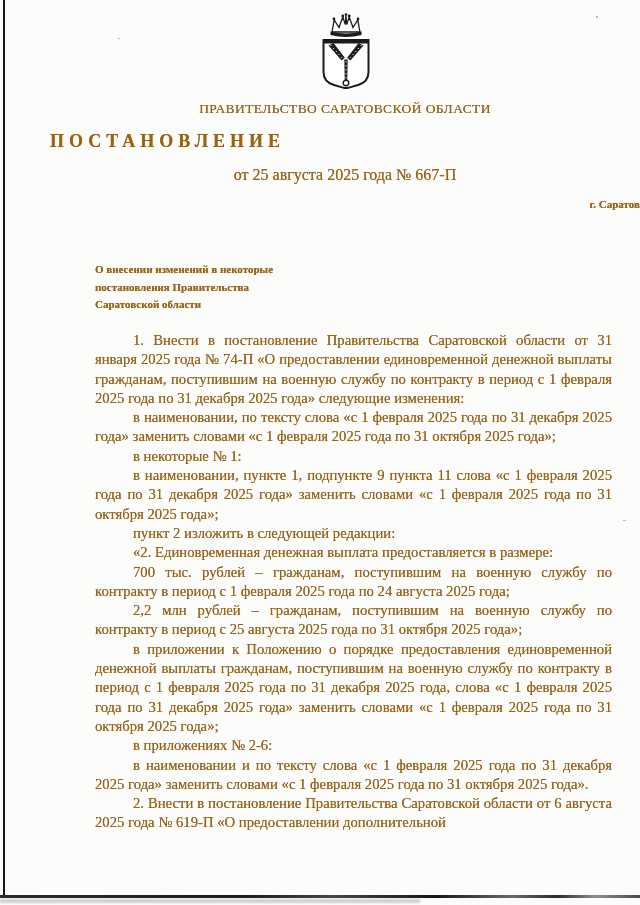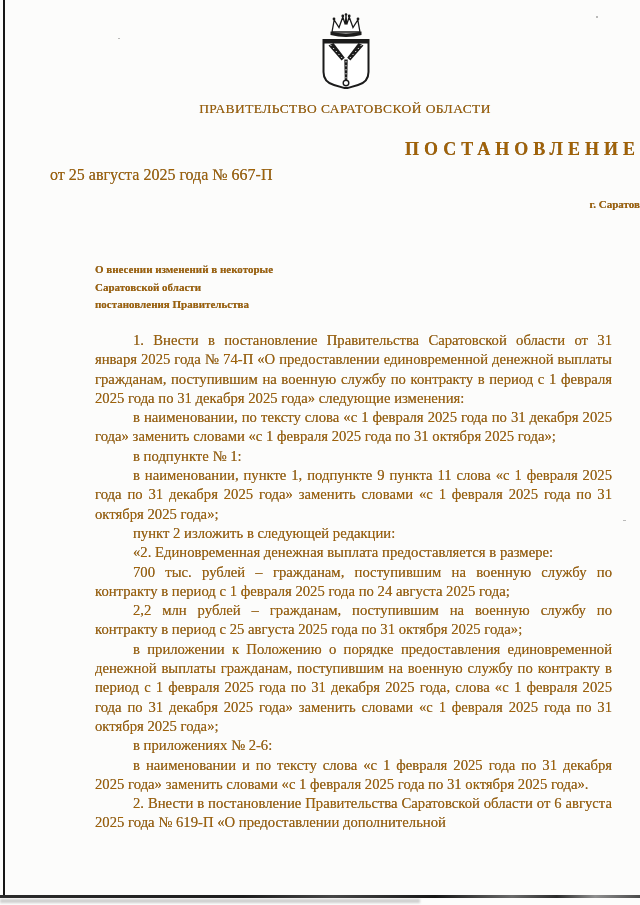--- a/index.html
+++ b/index.html
@@ -29,25 +29,26 @@
     position:absolute;left:318px;top:12px;width:56px;height:78px;
   }
   .org-name{
     position:absolute;top:100px;left:50px;right:0;
     text-align:center;
     font-size:13.5px;line-height:17px;letter-spacing:0.4px;
     font-weight:400;
   }
   .doc-type{
     position:absolute;top:130px;left:50px;right:0;
-    text-align:right;
-    font-size:18px;line-height:22px;font-weight:700;letter-spacing:5px;margin-top:8px;
+    text-align:left;
+    font-size:18px;line-height:22px;font-weight:700;letter-spacing:5px;
   }
   .date-line{
     position:absolute;top:165px;left:50px;right:0;
+    text-align:center;
     font-size:16px;line-height:20px;
   }
   .city-line{
     position:absolute;top:197px;left:50px;right:0;
     text-align:right;
     font-size:11px;line-height:14px;font-weight:700;
   }
   .doc-title{
     position:absolute;top:248px;left:95px;width:380px;
     font-size:11px;line-height:17.5px;font-weight:700;margin-top:13px;
@@ -98,28 +99,28 @@
     <circle cx="28" cy="71" r="2.8" fill="#ffffff" stroke="#1b1b1b" stroke-width="1.4"></circle>
   </svg>
 
   <div class="org-name">ПРАВИТЕЛЬСТВО САРАТОВСКОЙ ОБЛАСТИ</div>
   <div class="doc-type">ПОСТАНОВЛЕНИЕ</div>
   <div class="date-line">от 25 августа 2025 года № 667-П</div>
   <div class="city-line">г. Саратов</div>
 
   <div class="doc-title">
     <div>О внесении изменений в некоторые</div>
+    <div>постановления Правительства</div>
     <div>Саратовской области</div>
-    <div>постановления Правительства</div>
   </div>
 
   <div class="doc-body">
     <p>1. Внести в постановление Правительства Саратовской области от 31 января 2025 года № 74-П «О предоставлении единовременной денежной выплаты гражданам, поступившим на военную службу по контракту в период с 1 февраля 2025 года по 31 декабря 2025 года» следующие изменения:</p>
     <p>в наименовании, по тексту слова «с 1 февраля 2025 года по 31 декабря 2025 года» заменить словами «с 1 февраля 2025 года по 31 октября 2025 года»;</p>
-    <p>в подпункте № 1:</p>
+    <p>в некоторые № 1:</p>
     <p>в наименовании, пункте 1, подпункте 9 пункта 11 слова «с 1 февраля 2025 года по 31 декабря 2025 года» заменить словами «с 1 февраля 2025 года по 31 октября 2025 года»;</p>
     <p>пункт 2 изложить в следующей редакции:</p>
     <p>«2. Единовременная денежная выплата предоставляется в размере:</p>
     <p>700 тыс. рублей – гражданам, поступившим на военную службу по контракту в период с 1 февраля 2025 года по 24 августа 2025 года;</p>
     <p>2,2 млн рублей – гражданам, поступившим на военную службу по контракту в период с 25 августа 2025 года по 31 октября 2025 года»;</p>
     <p>в приложении к Положению о порядке предоставления единовременной денежной выплаты гражданам, поступившим на военную службу по контракту в период с 1 февраля 2025 года по 31 декабря 2025 года, слова «с 1 февраля 2025 года по 31 декабря 2025 года» заменить словами «с 1 февраля 2025 года по 31 октября 2025 года»;</p>
     <p>в приложениях № 2-6:</p>
     <p>в наименовании и по тексту слова «с 1 февраля 2025 года по 31 декабря 2025 года» заменить словами «с 1 февраля 2025 года по 31 октября 2025 года».</p>
     <p>2. Внести в постановление Правительства Саратовской области от 6 августа 2025 года № 619-П «О предоставлении дополнительной</p>
   </div>

